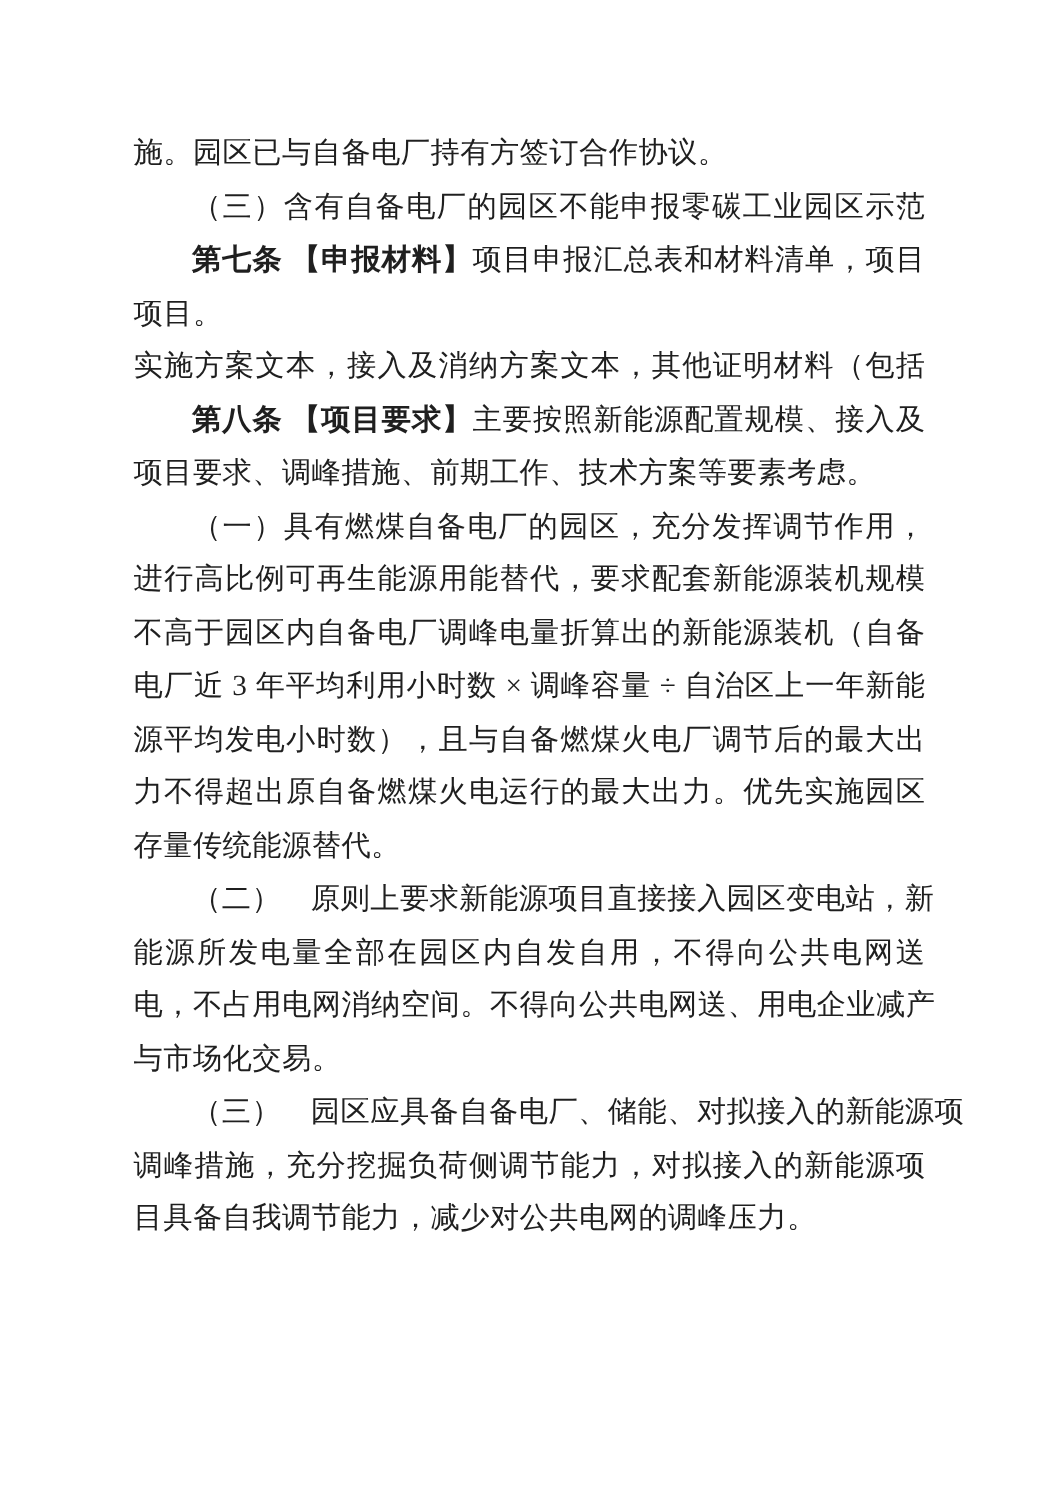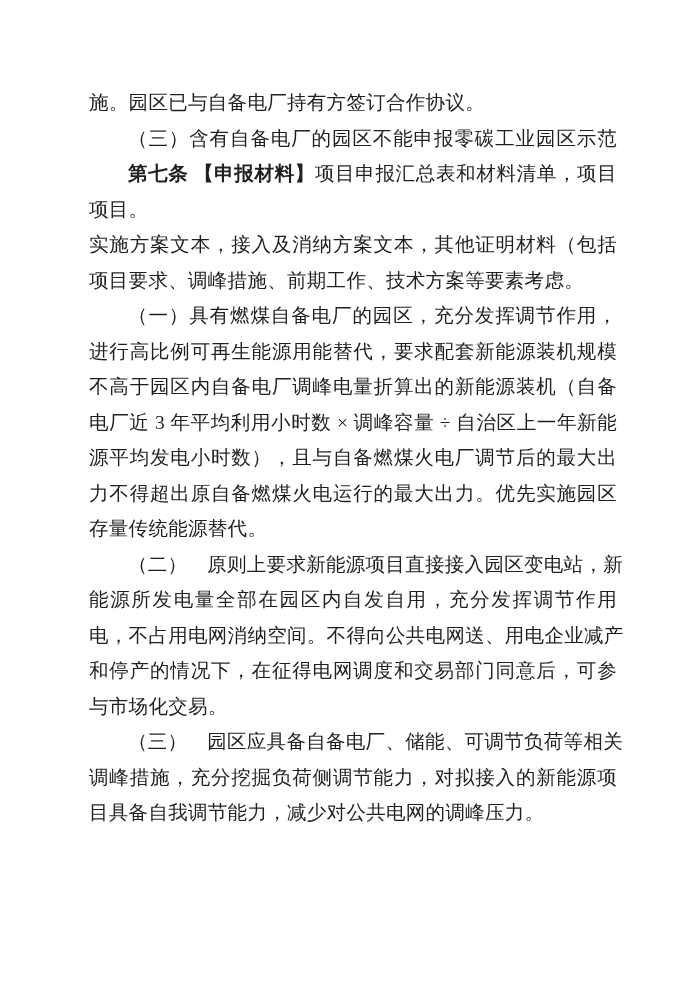--- a/index.html
+++ b/index.html
@@ -51,34 +51,34 @@
 <div class="doc-page" style="background: rgb(255, 255, 255); color: rgb(31, 31, 31);">
   <div class="doc-content">
 
     <div class="ln end">施。园区已与自备电厂持有方签订合作协议。</div>
     <div class="ln ind">（三）含有自备电厂的园区不能申报零碳工业园区示范</div>
     <div class="ln ind"><span class="b">第七条 【申报材料】</span><span>项目申报汇总表和材料清单，项目</span></div>
 
     <div class="ln end">项目。</div>
     <div class="ln">实施方案文本，接入及消纳方案文本，其他证明材料（包括</div>
 
+    <div class="ln ind"><span class="b">第八条 【项目要求】</span><span>主要按照新能源配置规模、接入及</span></div>
     <div class="ln end">项目要求、调峰措施、前期工作、技术方案等要素考虑。</div>
 
     <div class="ln ind">（一）具有燃煤自备电厂的园区，充分发挥调节作用，</div>
     <div class="ln">进行高比例可再生能源用能替代，要求配套新能源装机规模</div>
     <div class="ln">不高于园区内自备电厂调峰电量折算出的新能源装机（自备</div>
     <div class="ln">电厂近 3 年平均利用小时数 × 调峰容量 ÷ 自治区上一年新能</div>
     <div class="ln">源平均发电小时数），且与自备燃煤火电厂调节后的最大出</div>
     <div class="ln">力不得超出原自备燃煤火电运行的最大出力。优先实施园区</div>
     <div class="ln end">存量传统能源替代。</div>
 
     <div class="ln ind">（二）　原则上要求新能源项目直接接入园区变电站，新</div>
-    <div class="ln">能源所发电量全部在园区内自发自用，充分发挥调节作用</div>
+    <div class="ln">能源所发电量全部在园区内自发自用，不得向公共电网送</div>
     <div class="ln">电，不占用电网消纳空间。不得向公共电网送、用电企业减产</div>
-    <div class="ln">和停产的情况下，在征得电网调度和交易部门同意后，可参</div>
     <div class="ln end">与市场化交易。</div>
 
-    <div class="ln ind">（三）　园区应具备自备电厂、储能、可调节负荷等相关</div>
+    <div class="ln ind">（三）　园区应具备自备电厂、储能、对拟接入的新能源项</div>
     <div class="ln">调峰措施，充分挖掘负荷侧调节能力，对拟接入的新能源项</div>
     <div class="ln end">目具备自我调节能力，减少对公共电网的调峰压力。</div>
 
   </div>
 </div>
 
 </body></html>

